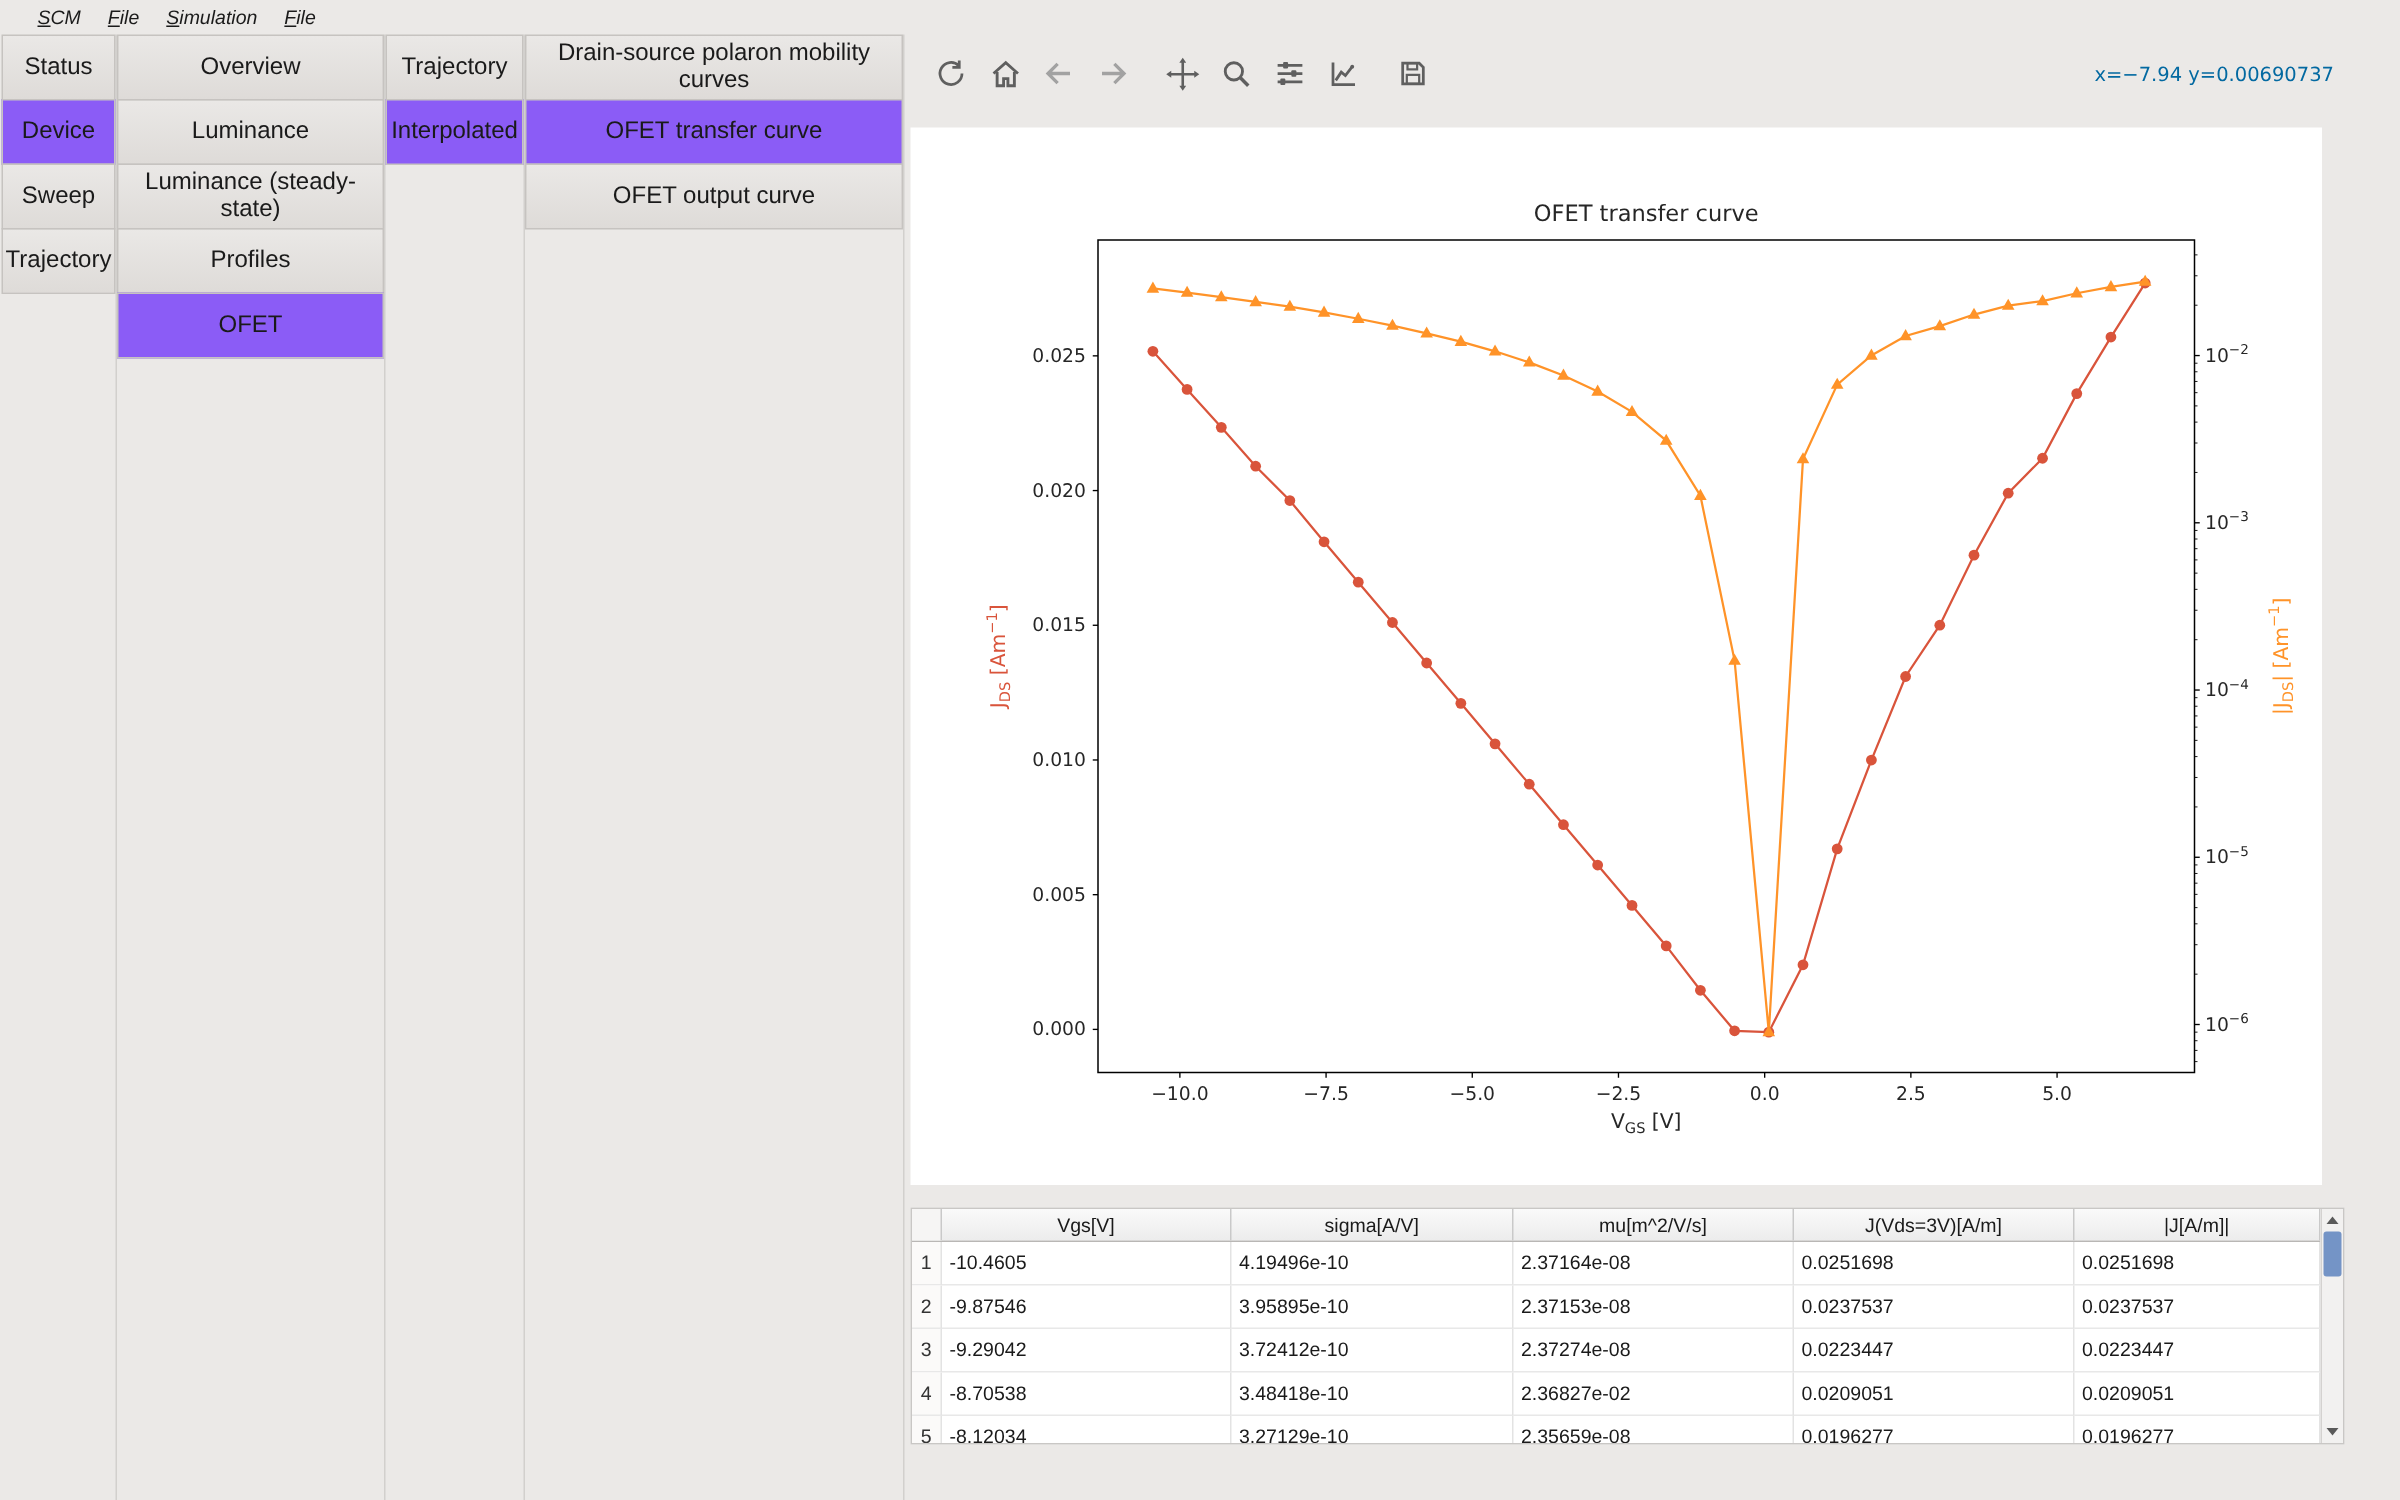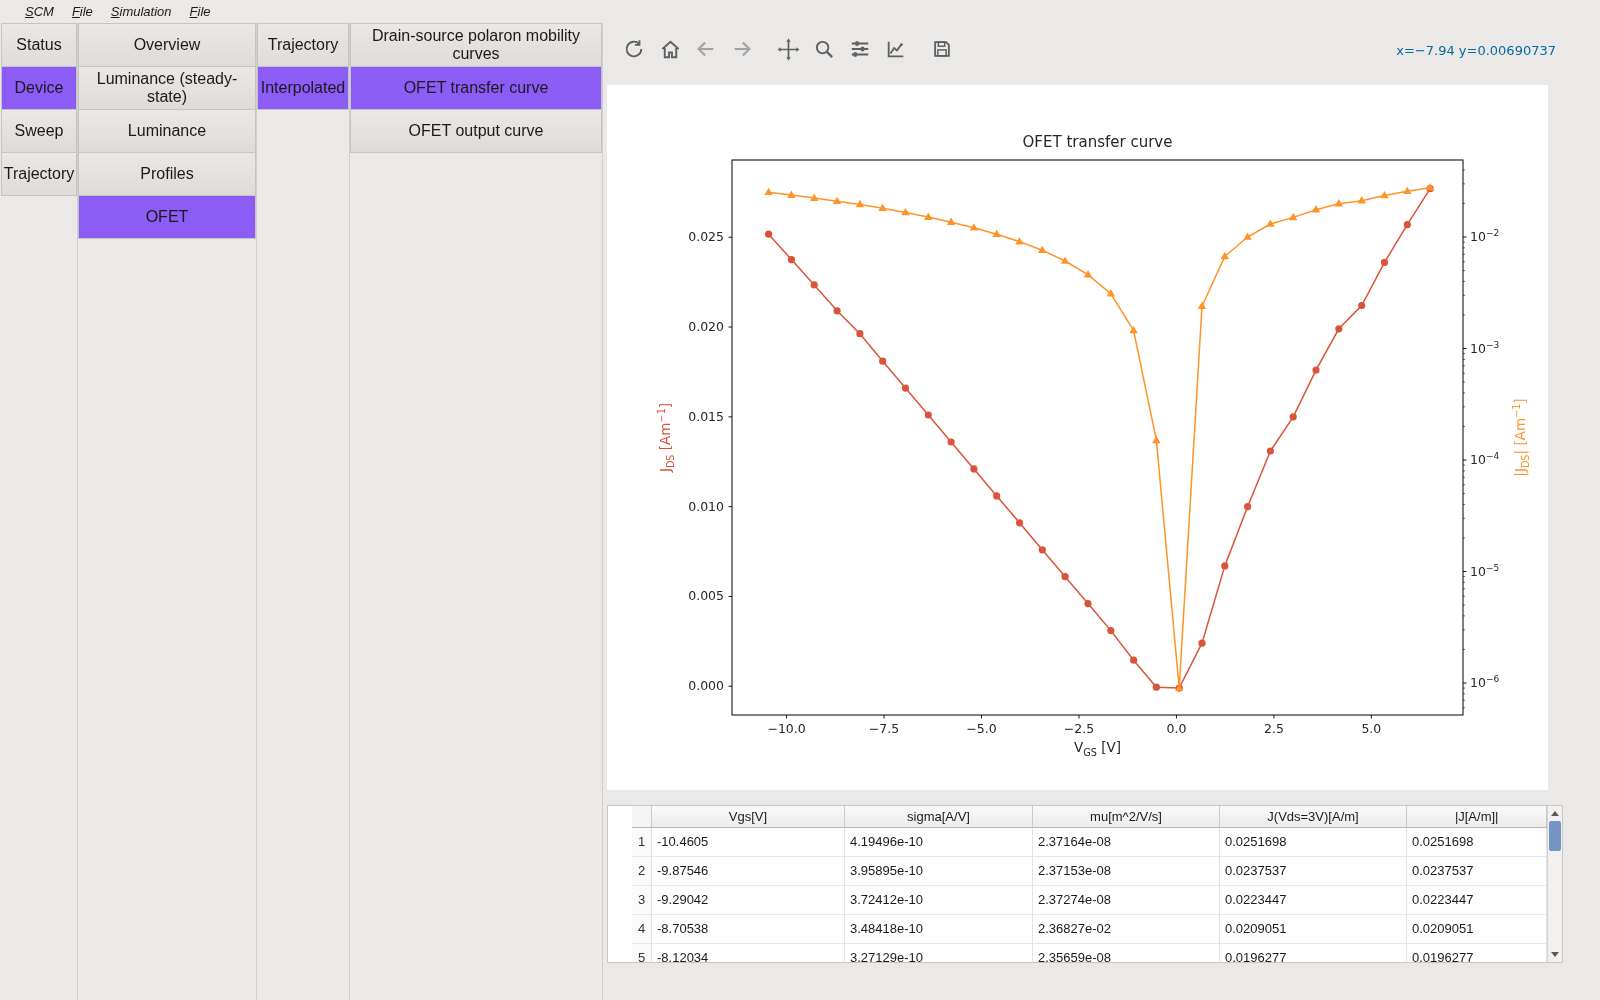--- a/index.html
+++ b/index.html
@@ -26,21 +26,21 @@
   .mpl-toolbar { position:absolute; left:14px; top:8px; height:36px; display:flex; align-items:center; gap:4px; }
   .tool-btn { width:32px; height:32px; display:flex; align-items:center; justify-content:center; border-radius:3px; cursor:pointer; }
   .tool-btn.group-gap { margin-left:10px; }
 
   .coords { position:absolute; right:44px; top:20px; font-family:"DejaVu Sans",sans-serif; font-size:13px; color:#0369a1; }
 
   .canvas { position:absolute; left:3px; top:62px; width:941px; height:705px; background:#fff; }
 
   .table-widget { position:absolute; left:3px; top:782px; width:956px; height:158px; background:#fff;
                   border:1px solid #c9c7c5; display:flex; overflow:hidden; }
-  .table-grid { width:939px; overflow:hidden;margin-left:24px; }
+  .table-grid { width:939px; overflow:hidden; }
   .t-row { display:grid; grid-template-columns:20px 193px 188px 187px 187px 1fr; height:29px; }
   .t-row.header { height:22px; background:linear-gradient(#fafafa,#ececec); border-bottom:1px solid #b9b7b5; }
   .t-cell { font-size:13px; line-height:28px; padding-left:5px; border-right:1px solid #e3e3e3;
             border-bottom:1px solid #e8e8e8; white-space:nowrap; overflow:hidden; }
   .t-row.header .t-cell { text-align:center; padding-left:0; line-height:21px; border-right:1px solid #c9c9c9; border-bottom:none; }
   .t-num { text-align:center; padding-left:0 !important; background:#f6f5f4; color:#333; }
   .t-row:not(.header) .t-num { background:#fbfaf9; }
 
   .v-scrollbar { width:15px; background:#f2f1f0; border-left:1px solid #d4d2d0; position:relative; }
   .sb-arrow { position:absolute; left:0; width:14px; height:13px; display:flex; align-items:center; justify-content:center; cursor:pointer; }
@@ -61,22 +61,22 @@
 
 <div class="nav-col" id="nav-col-1">
   <div class="nav-btn">Status</div>
   <div class="nav-btn selected">Device</div>
   <div class="nav-btn">Sweep</div>
   <div class="nav-btn">Trajectory</div>
 </div>
 
 <div class="nav-col" id="nav-col-2">
   <div class="nav-btn">Overview</div>
+  <div class="nav-btn">Luminance</div>
   <div class="nav-btn">Luminance (steady-state)</div>
-  <div class="nav-btn">Luminance</div>
   <div class="nav-btn">Profiles</div>
   <div class="nav-btn selected">OFET</div>
 </div>
 
 <div class="nav-col" id="nav-col-3">
   <div class="nav-btn">Trajectory</div>
   <div class="nav-btn selected">Interpolated</div>
 </div>
 
 <div class="nav-col" id="nav-col-4">

